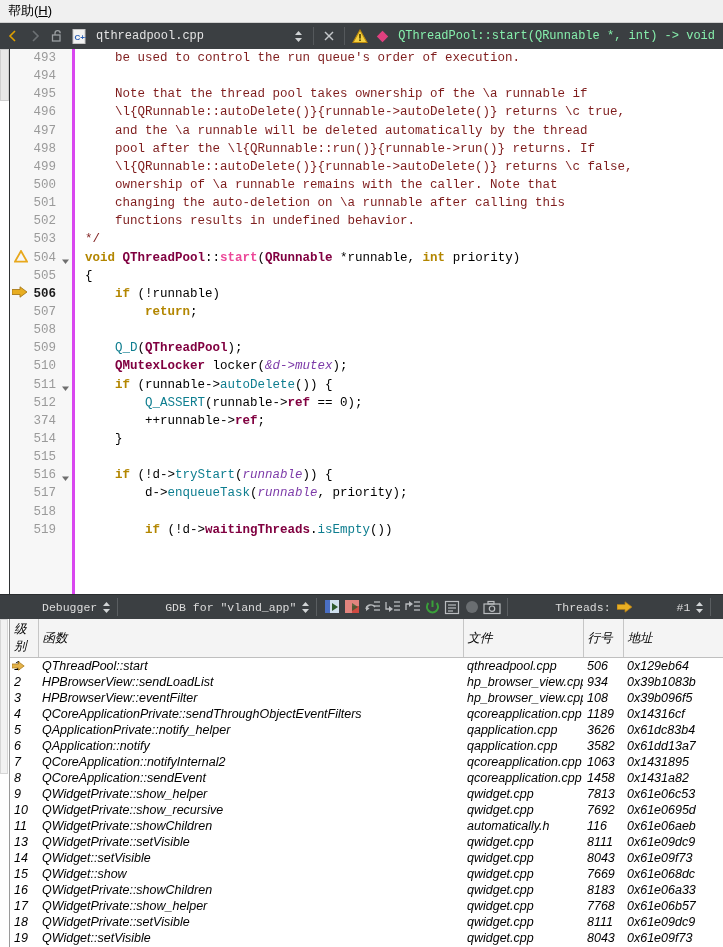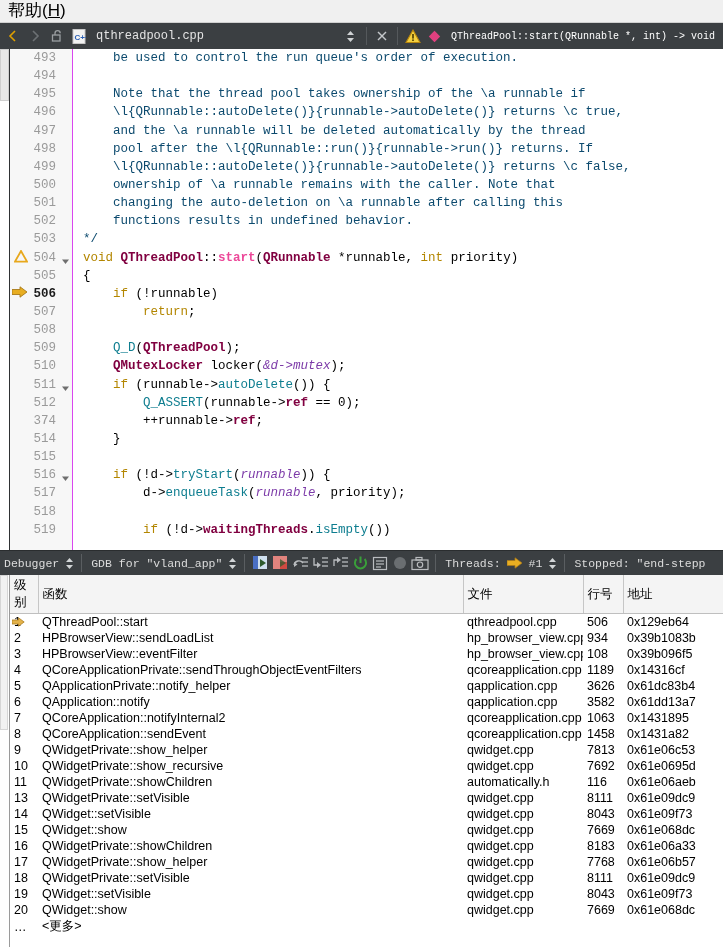--- a/index.html
+++ b/index.html
@@ -10,100 +10,100 @@
     -webkit-font-smoothing:none;
   }
   .app{width:723px;height:947px;position:relative;display:flex;flex-direction:column;}
 
   
   .menubar{
     height:22px;background:#f0f0f0;border-bottom:1px solid #d0d0d0;
     display:flex;align-items:center;flex:0 0 auto;
   }
   .menu-item{
-    font-size:17px;color:#000;padding:2px 8px;line-height:16px;
+    font-size:13px;color:#000;padding:2px 8px;line-height:16px;
   }
   .menu-item u{text-decoration:underline;}
 
   
   .editbar{
     height:26px;background:#3b3f42;display:flex;align-items:center;
     flex:0 0 auto;color:#c8c8c8;font-size:12px;padding:0 2px;
   }
   .ebtn{width:22px;height:22px;display:flex;align-items:center;justify-content:center;flex:0 0 auto;}
   .sep{width:1px;height:18px;background:#55595c;margin:0 4px;flex:0 0 auto;}
   .filename{
     font-family:"Liberation Mono", monospace;font-size:12px;color:#e4e4e4;
     margin-left:6px;white-space:nowrap;
   }
   .spacer-flex{flex:1 1 auto;}
   .symbolname{
-    font-family:"Liberation Mono", monospace;font-size:10px;color:#ffffff;
+    font-family:"Liberation Mono", monospace;font-size:12px;color:#86efac;
     white-space:nowrap;margin-left:5px;
   }
 
   
   .editor-wrap{
     flex:1 1 auto;position:relative;background:#ffffff;display:flex;overflow:hidden;
     min-height:0;
   }
   .left-scroll{
     width:9px;background:#ffffff;border-right:1px solid #2f3234;position:relative;flex:0 0 auto;
   }
   .left-scroll .thumb{
     position:absolute;left:0;top:0;width:9px;height:52px;background:#e8e8e8;border:1px solid #cfcfcf;
     box-sizing:border-box;
   }
   .gutter{
-    width:62px;flex:0 0 auto;background:#f7f7f7;border-right:1px solid #d946ef;
+    width:62px;flex:0 0 auto;background:#f7f7f7;border-right:3px solid #d946ef;
     position:relative;
   }
   .code-area{
     flex:1 1 auto;position:relative;overflow:hidden;background:#ffffff;
   }
   .code-lines{
     font-family:"Liberation Mono", monospace;font-size:12.5px;line-height:18.15px;
     white-space:pre;padding-left:10px;color:#000;
   }
   .gutter-lines{
     font-family:"Liberation Mono", monospace;font-size:12.5px;line-height:18.15px;
     color:#9a9a9a;text-align:right;
   }
   .gl{height:18.15px;position:relative;padding-right:16px;}
   .gl.cur{color:#1a1a1a;font-weight:bold;}
   .gl .mark{position:absolute;left:2px;top:1px;width:16px;height:16px;}
   .gl .fold{position:absolute;right:2px;top:5px;width:9px;height:9px;}
   .cl{height:18.15px;}
 
   
-  .t-com{color:#0c4a6e;margin-top:17px;}
-  .t-kw{color:#b38600;font-weight:normal;}
+  .t-com{color:#7f1d1d;margin-top:17px;}
+  .t-kw{color:#b38600;font-weight:bold;}
   .t-type{color:#800040;font-weight:bold;}
   .t-fn{color:#ec4899;font-weight:bold;}
   .t-fn2{color:#0d7d8f;}
   .t-mem{color:#7c3aa8;font-style:italic;}
   .t-pl{color:#000;}
 
   
   .dbgbar{
     height:24px;background:#3b3f42;display:flex;align-items:center;flex:0 0 auto;
     color:#d8d8d8;font-size:11.5px;border-top:1px solid #2a2d2f;
   }
   .dbgbar .lbl{
     font-family:"Liberation Mono", monospace;font-size:11.5px;color:#dcdcdc;
-    padding:0 4px;white-space:nowrap;
+    padding:0 4px;white-space:nowrap;margin-left:38px;
   }
   .spin{width:13px;height:16px;display:flex;flex-direction:column;align-items:center;justify-content:center;}
   .vsep{width:1px;height:18px;background:#5a5e61;margin:0 5px;flex:0 0 auto;}
   .dicon{width:20px;height:20px;display:flex;align-items:center;justify-content:center;flex:0 0 auto;}
 
   
   .stack{
     flex:0 0 auto;background:#ffffff;position:relative;overflow:hidden;
-    height:372px;display:flex;
+    height:328px;display:flex;font-style:italic;
   }
   .stack-scroll{width:9px;background:#fff;border-right:1px solid #9a9a9a;position:relative;flex:0 0 auto;}
   .stack-scroll .thumb{position:absolute;left:0;top:0;width:8px;height:155px;background:#f2f2f2;border:1px solid #d6d6d6;box-sizing:border-box;}
   .stack-inner{flex:1 1 auto;overflow:hidden;}
   table.st{border-collapse:collapse;width:100%;table-layout:fixed;font-size:12.5px;}
   table.st th{
     background:#f4f4f4;border-right:1px solid #c6c6c6;border-bottom:1px solid #bfbfbf;
     font-weight:normal;text-align:left;padding:2px 4px;height:17px;color:#000;font-size:12.5px;
   }
   table.st td{

